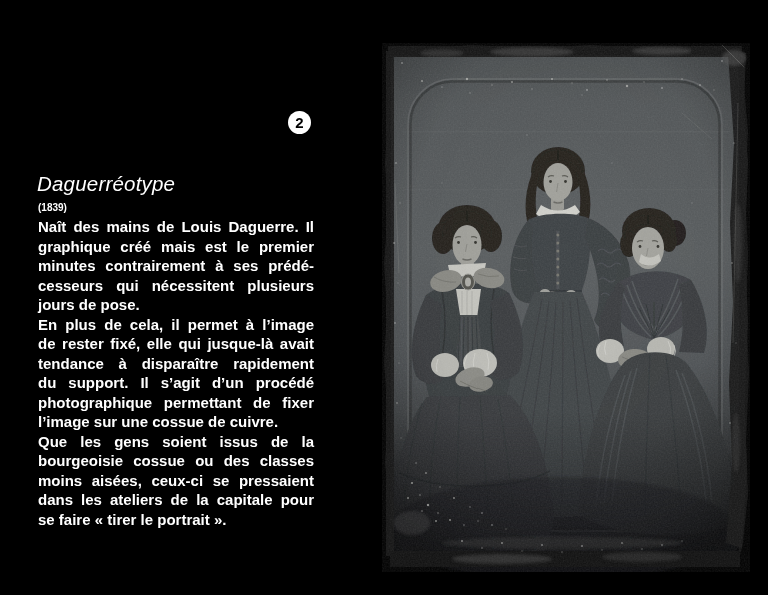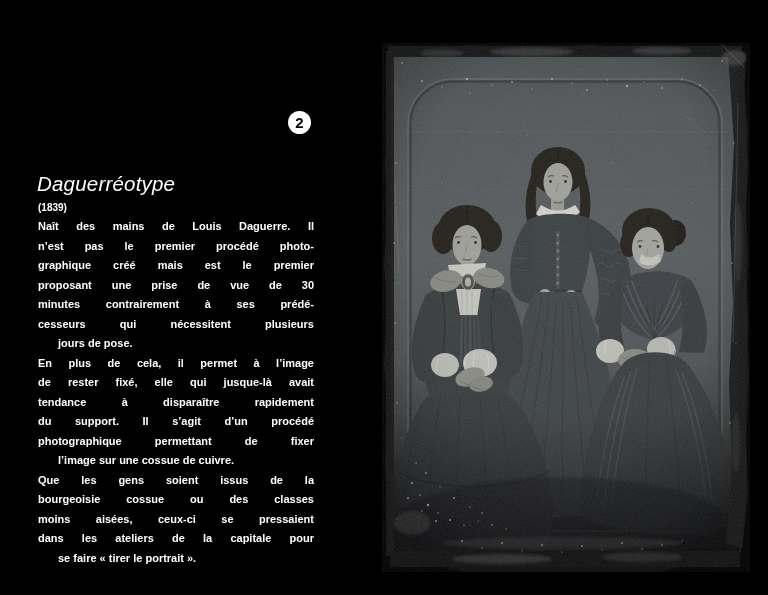--- a/index.html
+++ b/index.html
@@ -5,43 +5,41 @@
   html,body{margin:0;padding:0;background:#000;}
   .stage{position:relative;width:768px;height:595px;background:#000;overflow:hidden;
          font-family:"Liberation Sans",sans-serif;}
   .badge{position:absolute;left:288px;top:111px;width:23px;height:23px;border-radius:50%;
          background:#ffffff;color:#000;font-weight:bold;font-size:15px;line-height:23px;
          text-align:center;}
   .title{position:absolute;left:37px;top:172px;color:#fff;font-size:20.5px;line-height:24px;
          font-weight:normal;font-style:italic;letter-spacing:.2px;}
   .year{position:absolute;left:38px;top:199px;color:#fff;font-size:10px;line-height:18px;
         font-weight:bold;}
-  .bodytext{position:absolute;left:38px;top:217px;width:276px;color:#fff;font-size:11px;
+  .bodytext{position:absolute;left:38px;top:217px;width:276px;color:#fff;font-size:15px;
             font-weight:bold;}
   .bodytext .bl{line-height:19.5px;height:19.5px;white-space:nowrap;
                 text-align:justify;text-align-last:justify;}
-  .bodytext .bl.pg-end{text-align-last:left;margin-left:20px;}
+  .bodytext .bl.pg-end{text-align-last:left;}
   .photo{position:absolute;left:382px;top:43px;width:368px;height:529px;}
   .photo svg{display:block;width:368px;height:529px;}
 </style>
 </head>
 <body>
 
 <div class="stage">
 
   <div class="badge">2</div>
 
   <div class="title">Daguerréotype</div>
   <div class="year">(1839)</div>
 
   <div class="bodytext">
     <div class="bl">Naît des mains de Louis Daguerre. Il</div>
-    <div class="bl">n’est pas le premier procédé photo-</div>
     <div class="bl">graphique créé mais est le premier</div>
-    <div class="bl">proposant une prise de vue de 30</div>
     <div class="bl">minutes contrairement à ses prédé-</div>
     <div class="bl">cesseurs qui nécessitent plusieurs</div>
     <div class="bl pg-end">jours de pose.</div>
     <div class="bl">En plus de cela, il permet à l’image</div>
     <div class="bl">de rester fixé, elle qui jusque-là avait</div>
     <div class="bl">tendance à disparaître rapidement</div>
     <div class="bl">du support. Il s’agit d’un procédé</div>
     <div class="bl">photographique permettant de fixer</div>
     <div class="bl pg-end">l’image sur une cossue de cuivre.</div>
     <div class="bl">Que les gens soient issus de la</div>

